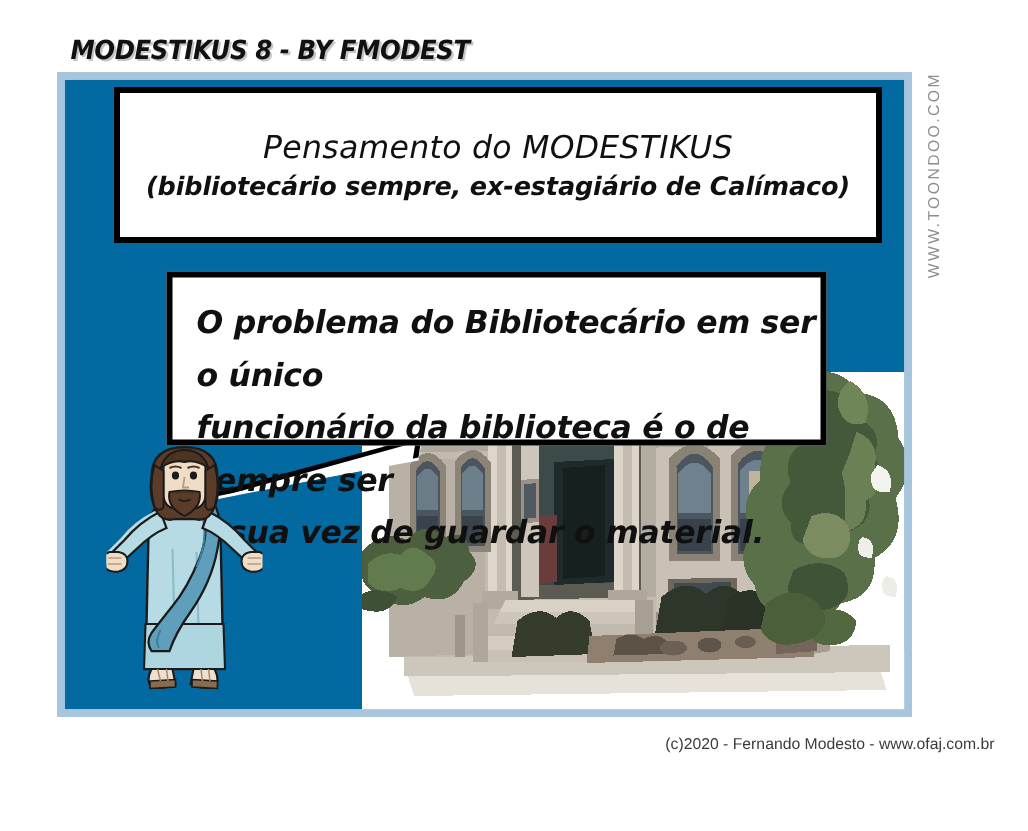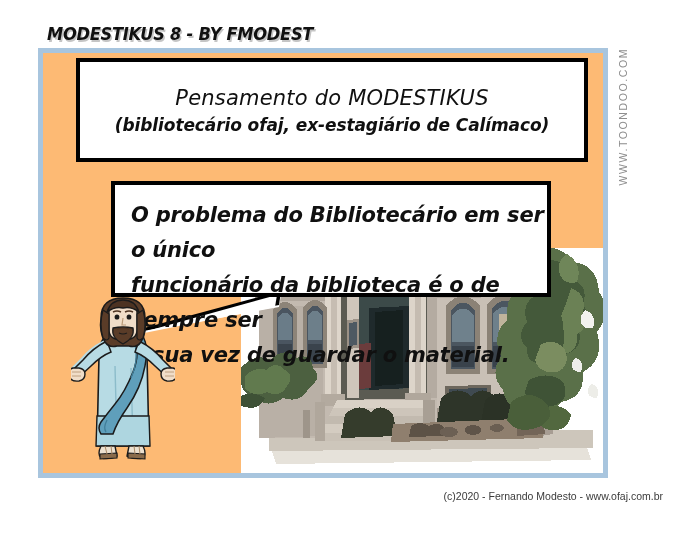--- a/index.html
+++ b/index.html
@@ -42,21 +42,21 @@
     height: 430px;
     border: 5px solid #a8c5de;
     background: #ffffff;
     box-sizing: border-box;
     overflow: hidden;
     z-index: 10;
   }
   #panel-inner {
     position: absolute;
     inset: 0;
-    background: #fdba74;
+    background: #0369a1;
     overflow: hidden;
   }
 
   
   #background-photo {
     position: absolute;
     left: 198px;
     top: 195px;
     width: 362px;
     height: 225px;
@@ -287,21 +287,21 @@
         <path d="M350 136 q10 2 6 14 q-12 0 -8 -12 Z" fill="#edede8"></path>
 
         <path d="M270 154 q18 -14 34 0 q12 14 -4 24 q-24 10 -34 -6 Z" fill="#4a5f3a"></path>
 
         <path d="M288 24 q10 -10 20 -2 q-2 14 -16 12 Z" fill="#62784d"></path>
       </svg>
     </div>
 
     <div id="caption-box">
       <div id="caption-line1">Pensamento do MODESTIKUS</div>
-      <div id="caption-line2">(bibliotecário ofaj, ex-estagiário de Calímaco)</div>
+      <div id="caption-line2">(bibliotecário sempre, ex-estagiário de Calímaco)</div>
     </div>
 
     <div id="speech-tail">
       <svg width="180" height="62" viewBox="0 0 180 62" xmlns="http://www.w3.org/2000/svg">
         <path d="M178 0 L176 10 L2 48 L176 16 L178 4 Z" fill="#ffffff"></path>
         <path d="M178 0 L4 47 L176 14 Z" fill="#000000"></path>
         <path d="M174 4 L26 45 L172 16 Z" fill="#ffffff"></path>
       </svg>
     </div>
 

